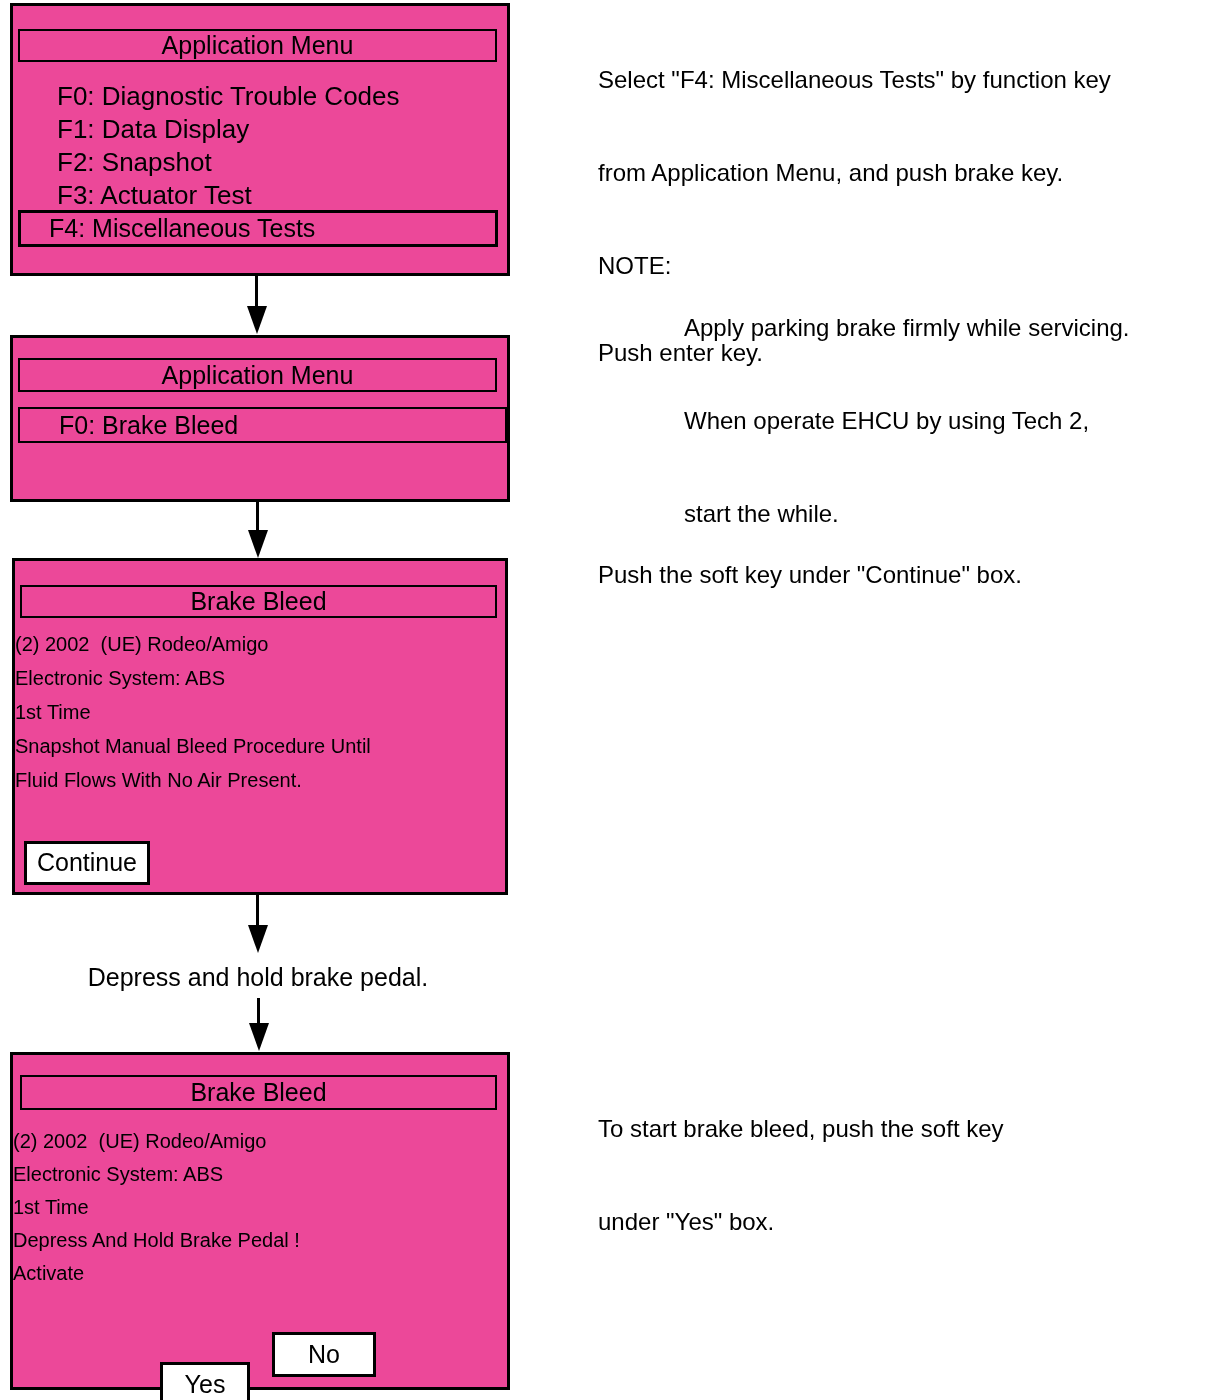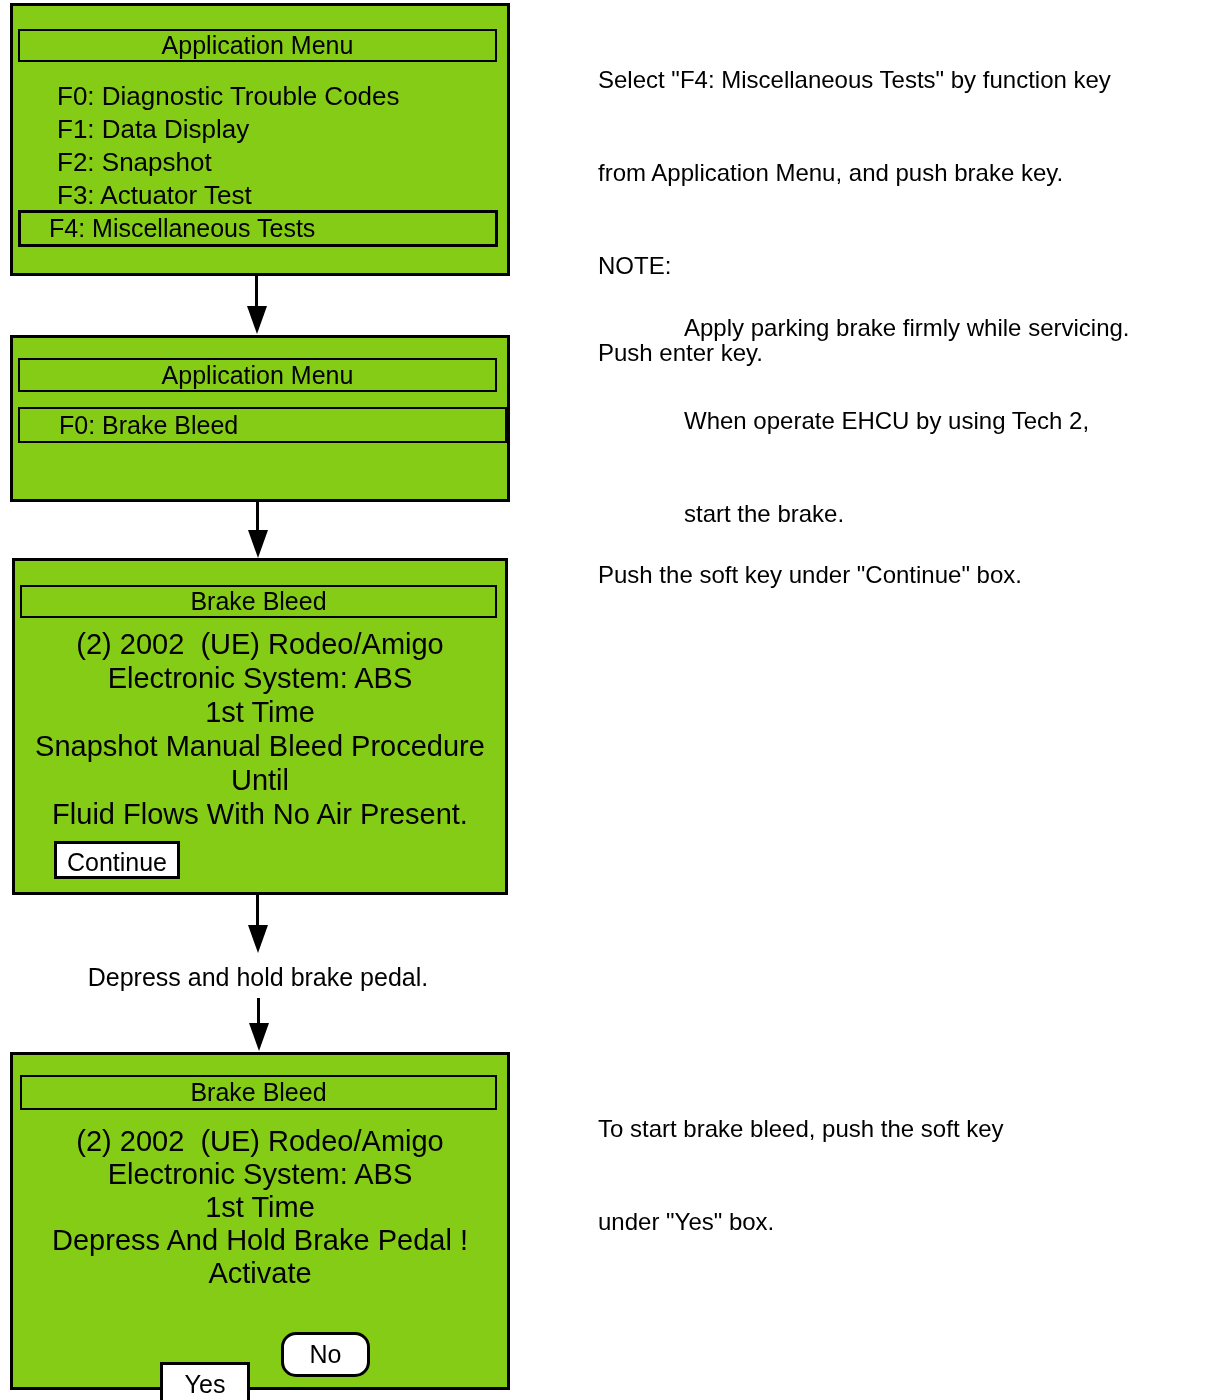--- a/index.html
+++ b/index.html
@@ -12,21 +12,21 @@
     width: 1216px;
     height: 1400px;
     background: #ffffff;
     color: #000000;
     font-family: "Liberation Sans", sans-serif;
     overflow: hidden;
   }
   .screen {
     position: absolute;
     border: 3px solid #000;
-    background: #84cc16;
+    background: #ec4899;
     box-sizing: border-box;
   }
   .screen-title {
     position: absolute;
     border: 2px solid #000;
     box-sizing: border-box;
     text-align: center;
     font-size: 25px;
     white-space: pre-wrap;
   }
@@ -42,22 +42,21 @@
   .selected-box {
     position: absolute;
     box-sizing: border-box;
     font-size: 25px;
     white-space: pre-wrap;
   }
   .body-lines {
     position: absolute;
     left: 0;
     right: 0;
-    text-align: center;
-    font-size: 29px;
+    font-size: 20px;
   }
   .body-line {
     white-space: pre-wrap;
   }
   .soft-key {
     position: absolute;
     border: 3px solid #000;
     box-sizing: border-box;
     text-align: center;
     font-size: 25px;
@@ -129,53 +128,53 @@
 
   <div class="screen" style="left:12px; top:558px; width:496px; height:337px;">
     <div class="screen-title" style="left:5px; top:24px; width:477px; height:33px; line-height:29px;">Brake Bleed</div>
     <div class="body-lines" style="top:66px; line-height:34px;">
       <div class="body-line">(2) 2002  (UE) Rodeo/Amigo</div>
       <div class="body-line">Electronic System: ABS</div>
       <div class="body-line">1st Time</div>
       <div class="body-line">Snapshot Manual Bleed Procedure Until</div>
       <div class="body-line">Fluid Flows With No Air Present.</div>
     </div>
-    <div class="soft-key" style="left:9px; top:280px; width:126px; height:38px; line-height:36px;margin-left:30px;">Continue</div>
+    <div class="soft-key" style="left:9px; top:280px; width:126px; height:44px; line-height:36px;">Continue</div>
   </div>
 
   <div class="arrow-stem" style="left:256px; top:895px; height:31px;"></div>
   <div class="arrow-head" style="left:248px; top:925px;"></div>
 
   <div class="interstitial" style="top:963px;">Depress and hold brake pedal.</div>
 
   <div class="arrow-stem" style="left:257px; top:998px; height:26px;"></div>
   <div class="arrow-head" style="left:249px; top:1023px;"></div>
 
   <div class="screen" style="left:10px; top:1052px; width:500px; height:338px;">
     <div class="screen-title" style="left:7px; top:20px; width:477px; height:35px; line-height:31px;">Brake Bleed</div>
     <div class="body-lines" style="top:70px; line-height:33px;">
       <div class="body-line">(2) 2002  (UE) Rodeo/Amigo</div>
       <div class="body-line">Electronic System: ABS</div>
       <div class="body-line">1st Time</div>
       <div class="body-line">Depress And Hold Brake Pedal !</div>
       <div class="body-line">Activate</div>
     </div>
     <div class="soft-key" style="left:147px; top:277px; width:90px; height:45px; line-height:39px;margin-top:30px;">Yes</div>
-    <div class="soft-key" style="left:268px; top:277px; width:89px; height:45px; line-height:39px;border-radius:15px;">No</div>
+    <div class="soft-key" style="left:259px; top:277px; width:104px; height:45px; line-height:39px;">No</div>
   </div>
 
   <div class="annotation" style="top:2px; width:615px;">
     <div>Select "F4: Miscellaneous Tests" by function key</div>
     <div>from Application Menu, and push brake key.</div>
     <div class="note-row">
       <div class="note-label">NOTE:</div>
       <div>
         <div>Apply parking brake firmly while servicing.</div>
         <div>When operate EHCU by using Tech 2,</div>
-        <div>start the brake.</div>
+        <div>start the while.</div>
       </div>
     </div>
   </div>
 
   <div class="annotation" style="top:337px;">Push enter key.</div>
 
   <div class="annotation" style="top:559px;">Push the soft key under "Continue" box.</div>
 
   <div class="annotation" style="top:1051px;">
     <div>To start brake bleed, push the soft key</div>

